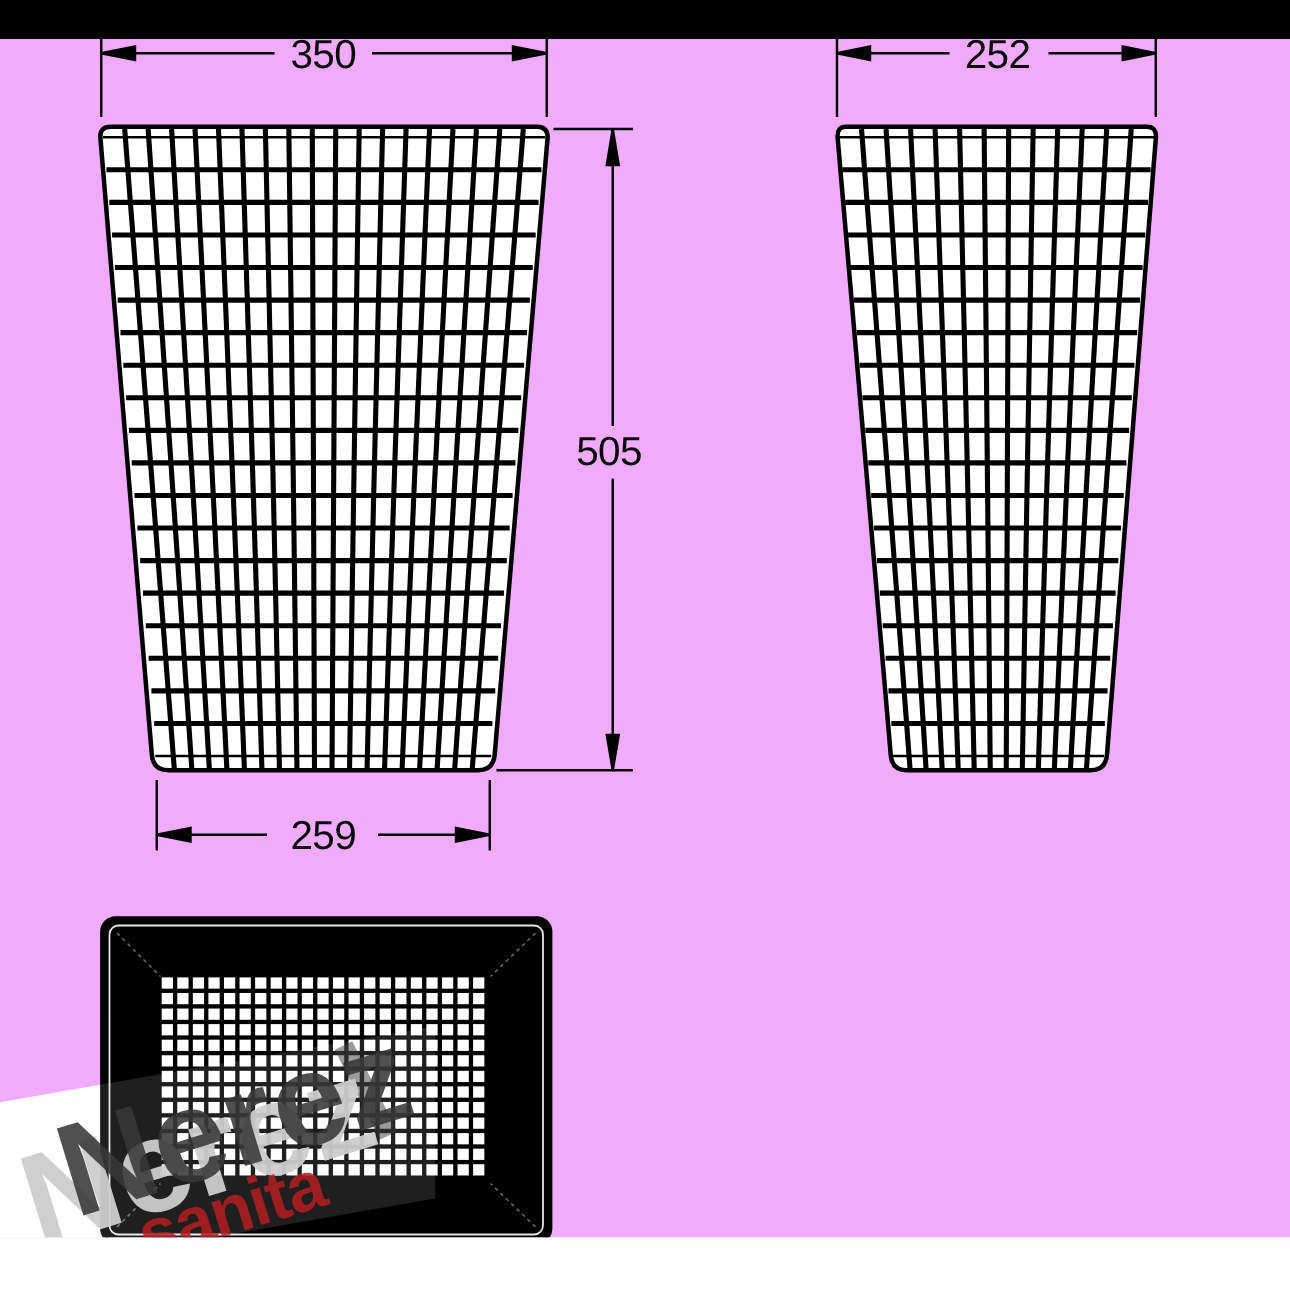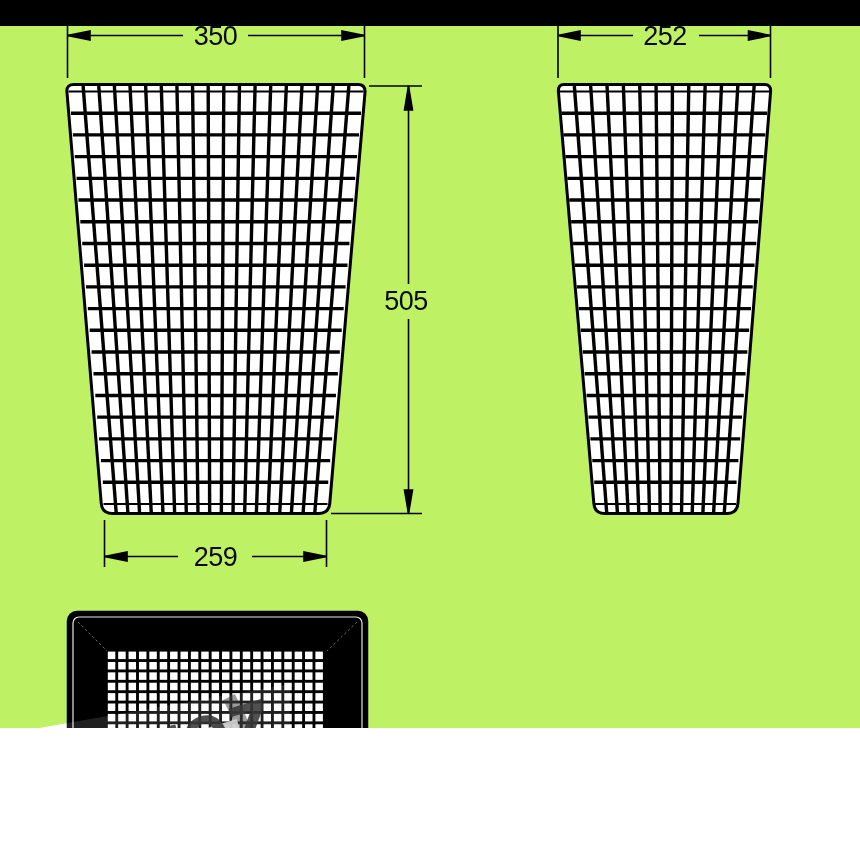--- a/index.html
+++ b/index.html
@@ -1,16 +1,16 @@
 <!DOCTYPE html>
 <html><head>
 <meta charset="utf-8">
 <style>
   html,body{margin:0;padding:0;background:#ffffff;}
-  #canvas{position:relative;width:860px;height:728px;background:#bef264;overflow:hidden;
+  #canvas{position:relative;width:860px;height:825px;background:#f0abfc;overflow:hidden;
           font-family:"Liberation Sans",sans-serif;}
   .bar{position:absolute;left:0;width:860px;background:#000;}
   #bar-top{top:0;height:26px;}
   #bar-bottom{top:835px;height:25px;}
   svg{position:absolute;left:0;top:0;}
   .dimtext{font-family:"Liberation Sans",sans-serif;font-size:27px;fill:#0a0a0a;letter-spacing:-0.5px;}
   .wm-shadow{font-family:"Liberation Sans",sans-serif;font-weight:bold;font-size:88px;}
   .wm-main{font-family:"Liberation Sans",sans-serif;font-weight:bold;font-size:88px;}
   .wm-sub{font-family:"Liberation Sans",sans-serif;font-weight:bold;font-size:46px;letter-spacing:-1px;}
 </style>

